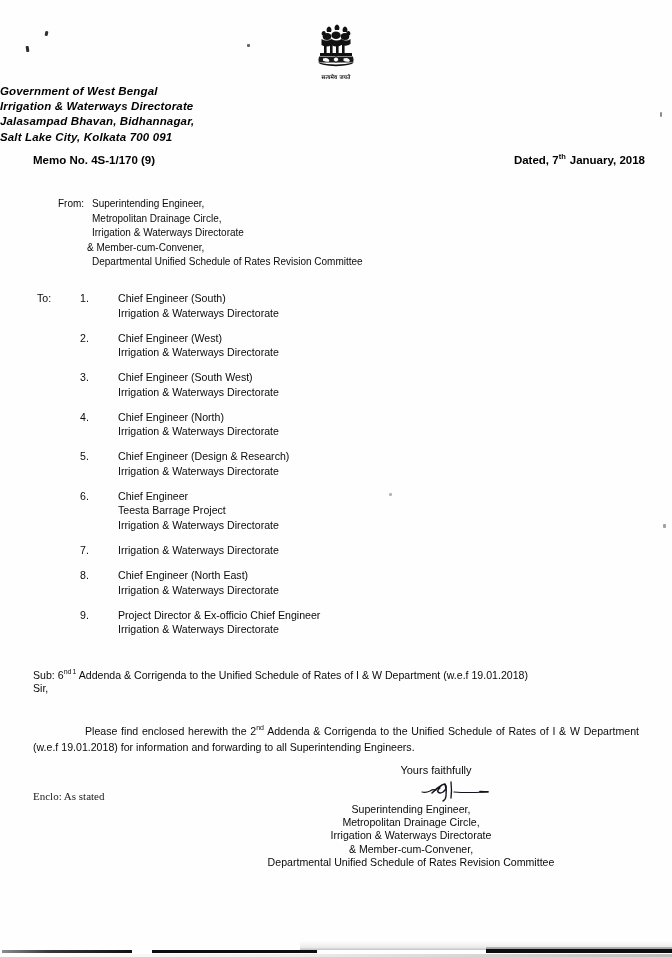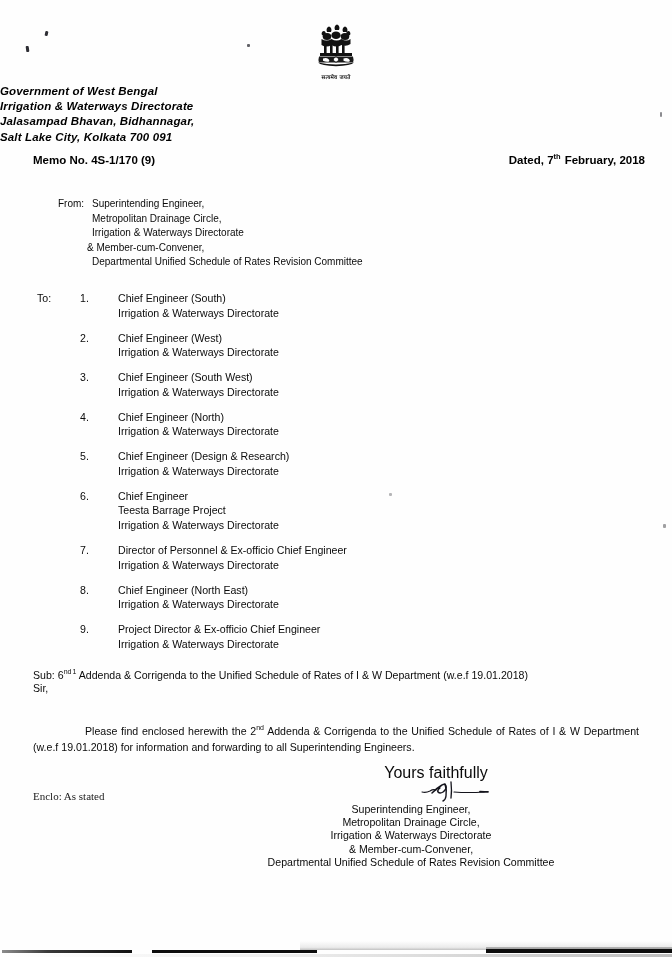--- a/index.html
+++ b/index.html
@@ -170,21 +170,21 @@
     text-align: justify;
     text-indent: 52px;
   }
 
   
   .yours {
     position: absolute;
     left: 0; right: 0;
     top: 764px;
     text-align: center;
-    font-size: 16px;
+    font-size: 11px;
     padding-left: 200px;
   }
   .signature {
     position: absolute;
     top: 778px;
     left: 418px;
     width: 96px;
     height: 26px;
   }
   .sign-block {
@@ -275,21 +275,21 @@
 
   <div class="letterhead">
     <div>Government of West Bengal</div>
     <div>Irrigation &amp; Waterways Directorate</div>
     <div>Jalasampad Bhavan, Bidhannagar,</div>
     <div>Salt Lake City, Kolkata 700 091</div>
   </div>
 
   <div class="memo-row">
     <span>Memo No. 4S-1/170 (9)</span>
-    <span><span>Dated, 7</span><sup>th</sup><span class="date-gap"></span><span>February, 2018</span></span>
+    <span><span>Dated, 7</span><sup>th</sup><span class="date-gap"></span><span>January, 2018</span></span>
   </div>
 
   <div class="from-block">
     <div class="row">
       <div class="from-label">From:</div>
       <div class="from-lines">
         <div>Superintending Engineer,</div>
         <div>Metropolitan Drainage Circle,</div>
         <div>Irrigation &amp; Waterways Directorate</div>
         <div class="hang">&amp; Member-cum-Convener,</div>
@@ -347,21 +347,20 @@
         <div class="lines">
           <div>Chief Engineer</div>
           <div>Teesta Barrage Project</div>
           <div>Irrigation &amp; Waterways Directorate</div>
         </div>
       </div>
 
       <div class="to-item">
         <div class="num">7.</div>
         <div class="lines">
-          <div>Director of Personnel &amp; Ex-officio Chief Engineer</div>
           <div>Irrigation &amp; Waterways Directorate</div>
         </div>
       </div>
 
       <div class="to-item">
         <div class="num">8.</div>
         <div class="lines">
           <div>Chief Engineer (North East)</div>
           <div>Irrigation &amp; Waterways Directorate</div>
         </div>

